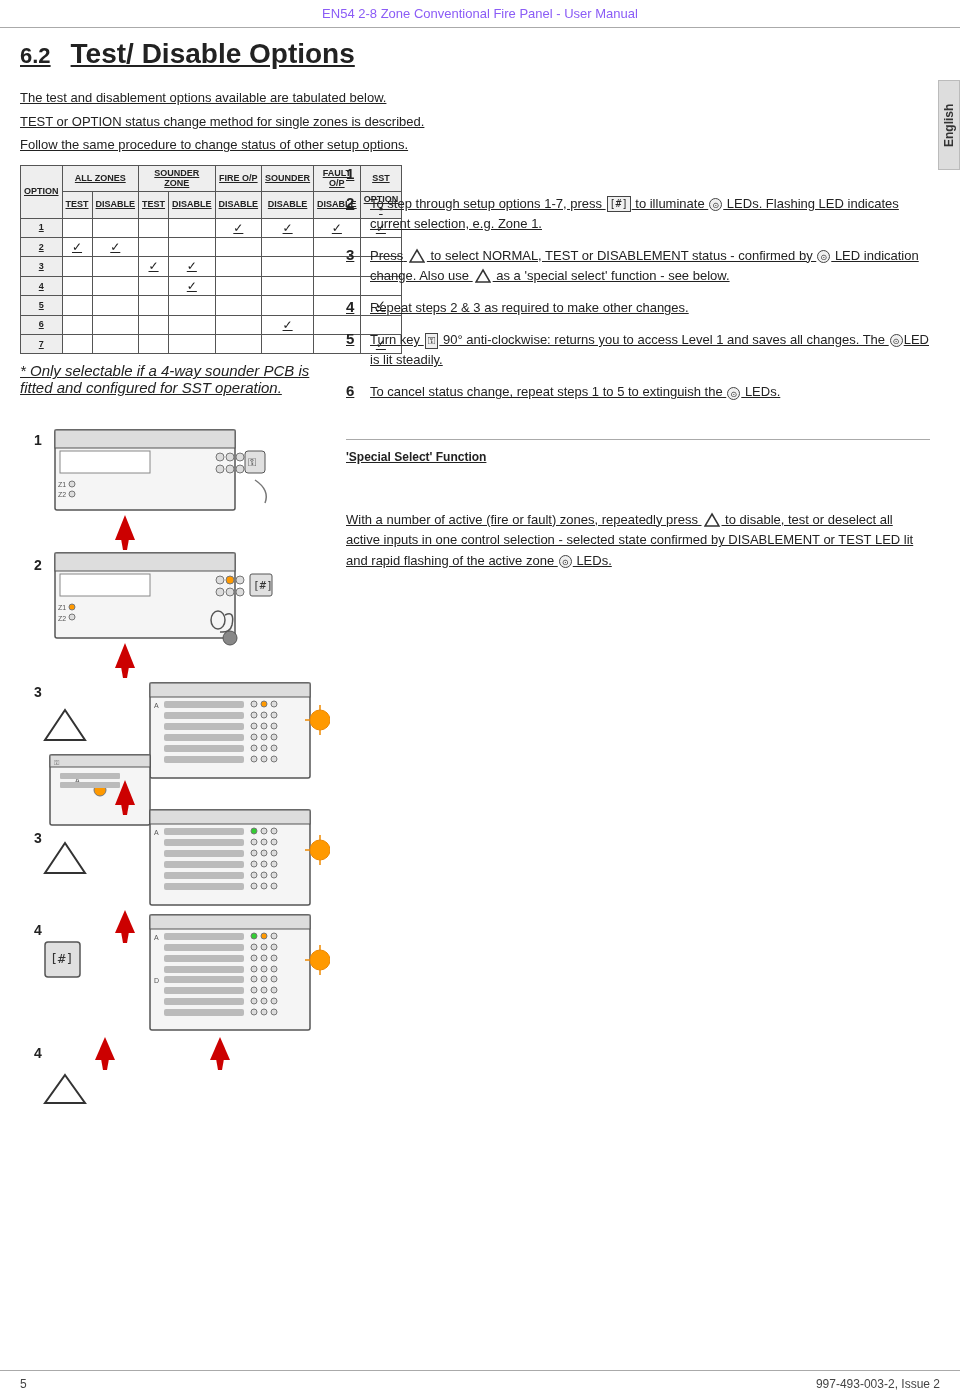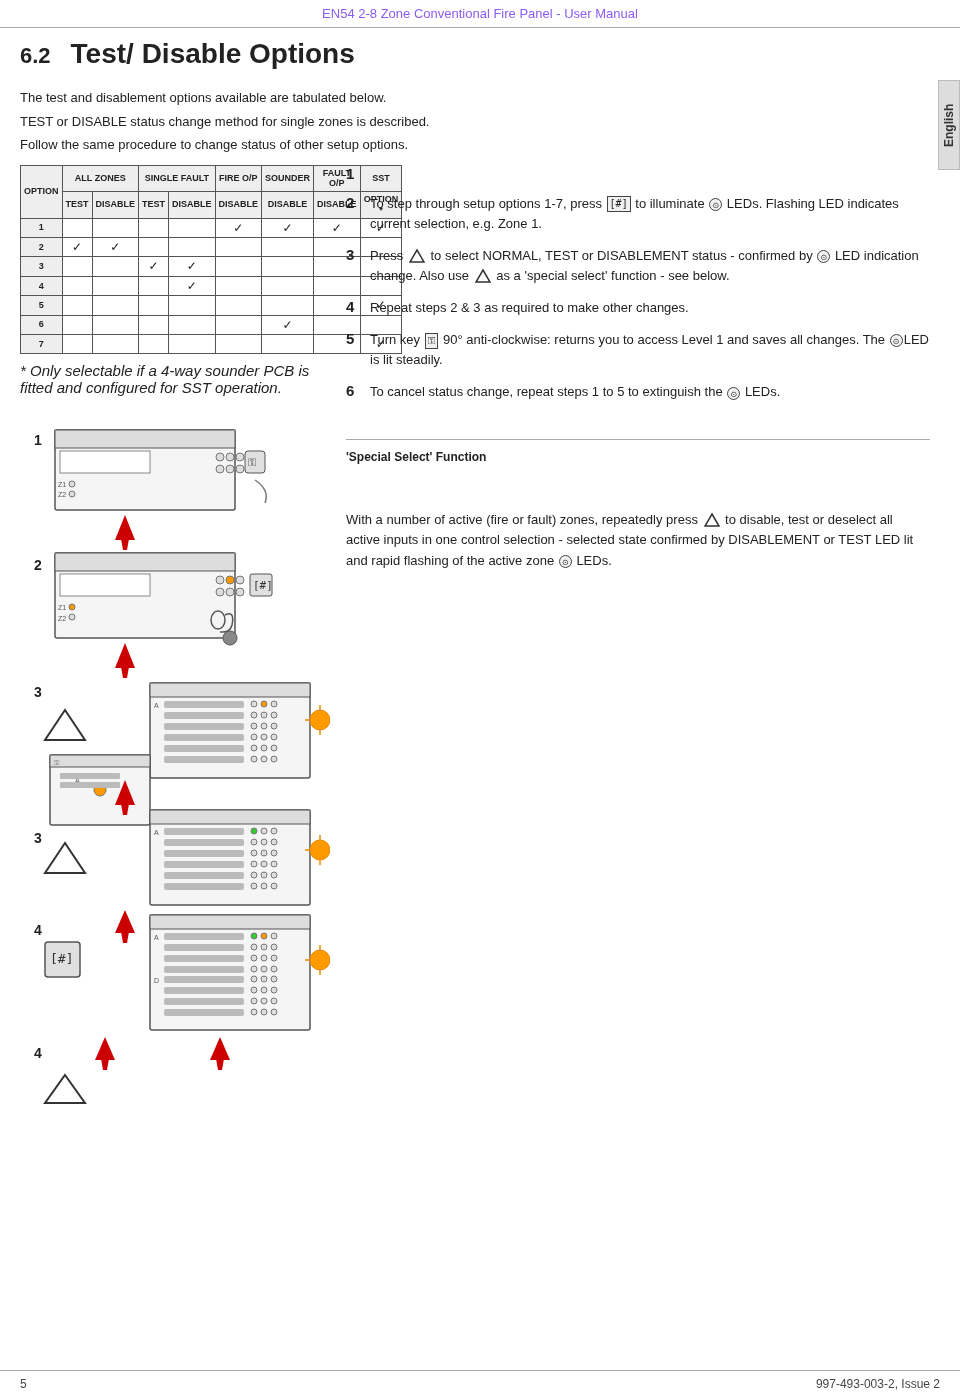--- a/index.html
+++ b/index.html
@@ -37,20 +37,21 @@
       font-weight: bold;
       writing-mode: vertical-rl;
       transform: rotate(180deg);
       color: #333;
       border: 1px solid #bbb;
     }
 
     
     .main-content {
       padding: 10px 30px 10px 20px;
+      text-decoration: underline;
     }
 
     .section-title {
       font-size: 28px;
       font-weight: bold;
       margin-bottom: 10px;
     }
 
     .section-number {
       font-size: 22px;
@@ -206,32 +207,32 @@
 </div>
 
 <div class="main-content">
 
   <div style="display:flex; align-items:baseline; gap:10px; margin-bottom:8px;">
     <span class="section-number">6.2</span>
     <span class="section-title">Test/ Disable Options</span>
   </div>
 
   <p class="intro-text">The test and disablement options available are tabulated below.</p>
-  <p class="intro-text">TEST or DISABLE status change method for single zones is described.</p>
+  <p class="intro-text">TEST or OPTION status change method for single zones is described.</p>
   <p class="intro-text">Follow the same procedure to change status of other setup options.</p>
 
   <div class="two-col">
 
     <div class="left-col">
       <table class="options-table">
         <thead>
           <tr>
             <th rowspan="2" class="option-col">OPTION</th>
             <th colspan="2">ALL ZONES</th>
-            <th colspan="2">SINGLE FAULT</th>
+            <th colspan="2">SOUNDER ZONE</th>
             <th>FIRE O/P</th>
             <th>SOUNDER</th>
             <th>FAULT O/P</th>
             <th>SST</th>
           </tr>
           <tr>
             <th>TEST</th>
             <th>DISABLE</th>
             <th>TEST</th>
             <th>DISABLE</th>

